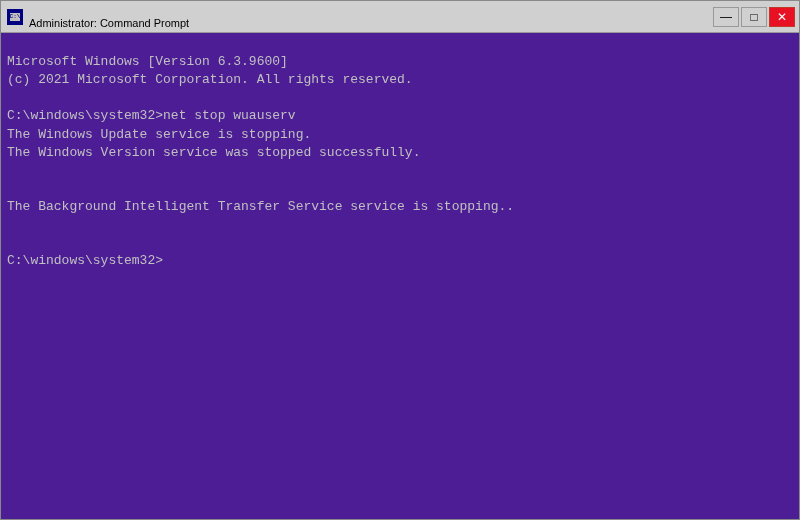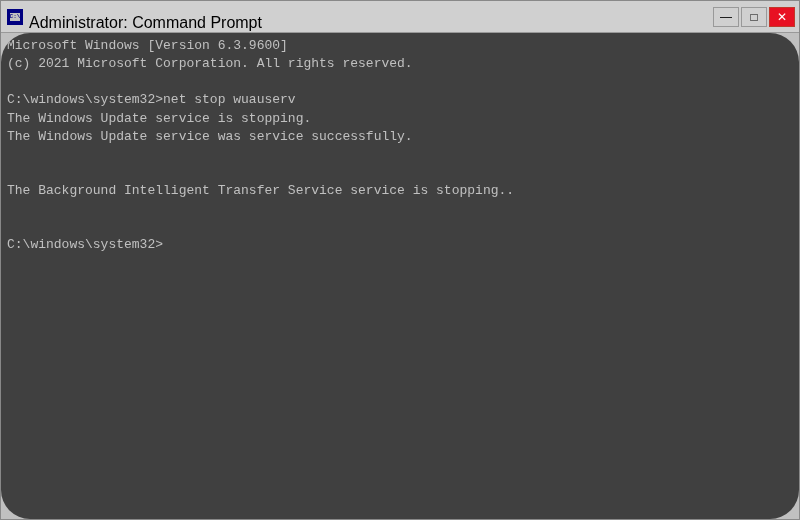--- a/index.html
+++ b/index.html
@@ -61,21 +61,21 @@
       font-size: 6px;
       color: #000080;
       display: flex;
       align-items: center;
       justify-content: center;
       font-weight: bold;
     }
 
     .title-text {
       font-family: 'Segoe UI', Arial, sans-serif;
-      font-size: 16px;
+      font-size: 11px;
       color: #000;
       flex: 1;
       text-align: center;
       margin-top: 12px;
     }
 
     .title-bar-controls {
       display: flex;
       gap: 2px;
     }
@@ -94,27 +94,26 @@
       color: #000;
     }
 
     .control-btn.close {
       background: #e81123;
       color: white;
       border-color: #c0392b;
     }
 
     .terminal-body {
-      background: #404040;
+      background: #4c1d95;
       flex: 1;
-      padding: 4px 6px;
+      padding: 20px 6px;
       overflow: hidden;
       display: flex;
       flex-direction: column;
-      border-radius: 29px;
     }
 
     .terminal-content {
       flex: 1;
       overflow-y: auto;
     }
 
     .terminal-content::-webkit-scrollbar {
       width: 16px;
       background: #2d2d2d;
@@ -154,21 +153,21 @@
       <div class="control-btn close">✕</div>
     </div>
   </div>
   <div class="terminal-body">
     <div class="terminal-content" id="terminal-lines">
     <div class="line">Microsoft Windows [Version 6.3.9600]</div>
         <div class="line">(c) 2021 Microsoft Corporation. All rights reserved.</div>
         <div class="empty-line"></div>
         <div class="line">C:\windows\system32&gt;net stop wuauserv</div>
         <div class="line">The Windows Update service is stopping.</div>
-        <div class="line">The Windows Update service was service successfully.</div>
+        <div class="line">The Windows Version service was stopped successfully.</div>
         <div class="empty-line"></div>
         <div class="empty-line"></div>
         <div class="line">The Background Intelligent Transfer Service service is stopping..</div>
         <div class="empty-line"></div>
         <div class="empty-line"></div>
         <div class="line">C:\windows\system32&gt;</div>
       </div>
   </div>
 </div>
 

